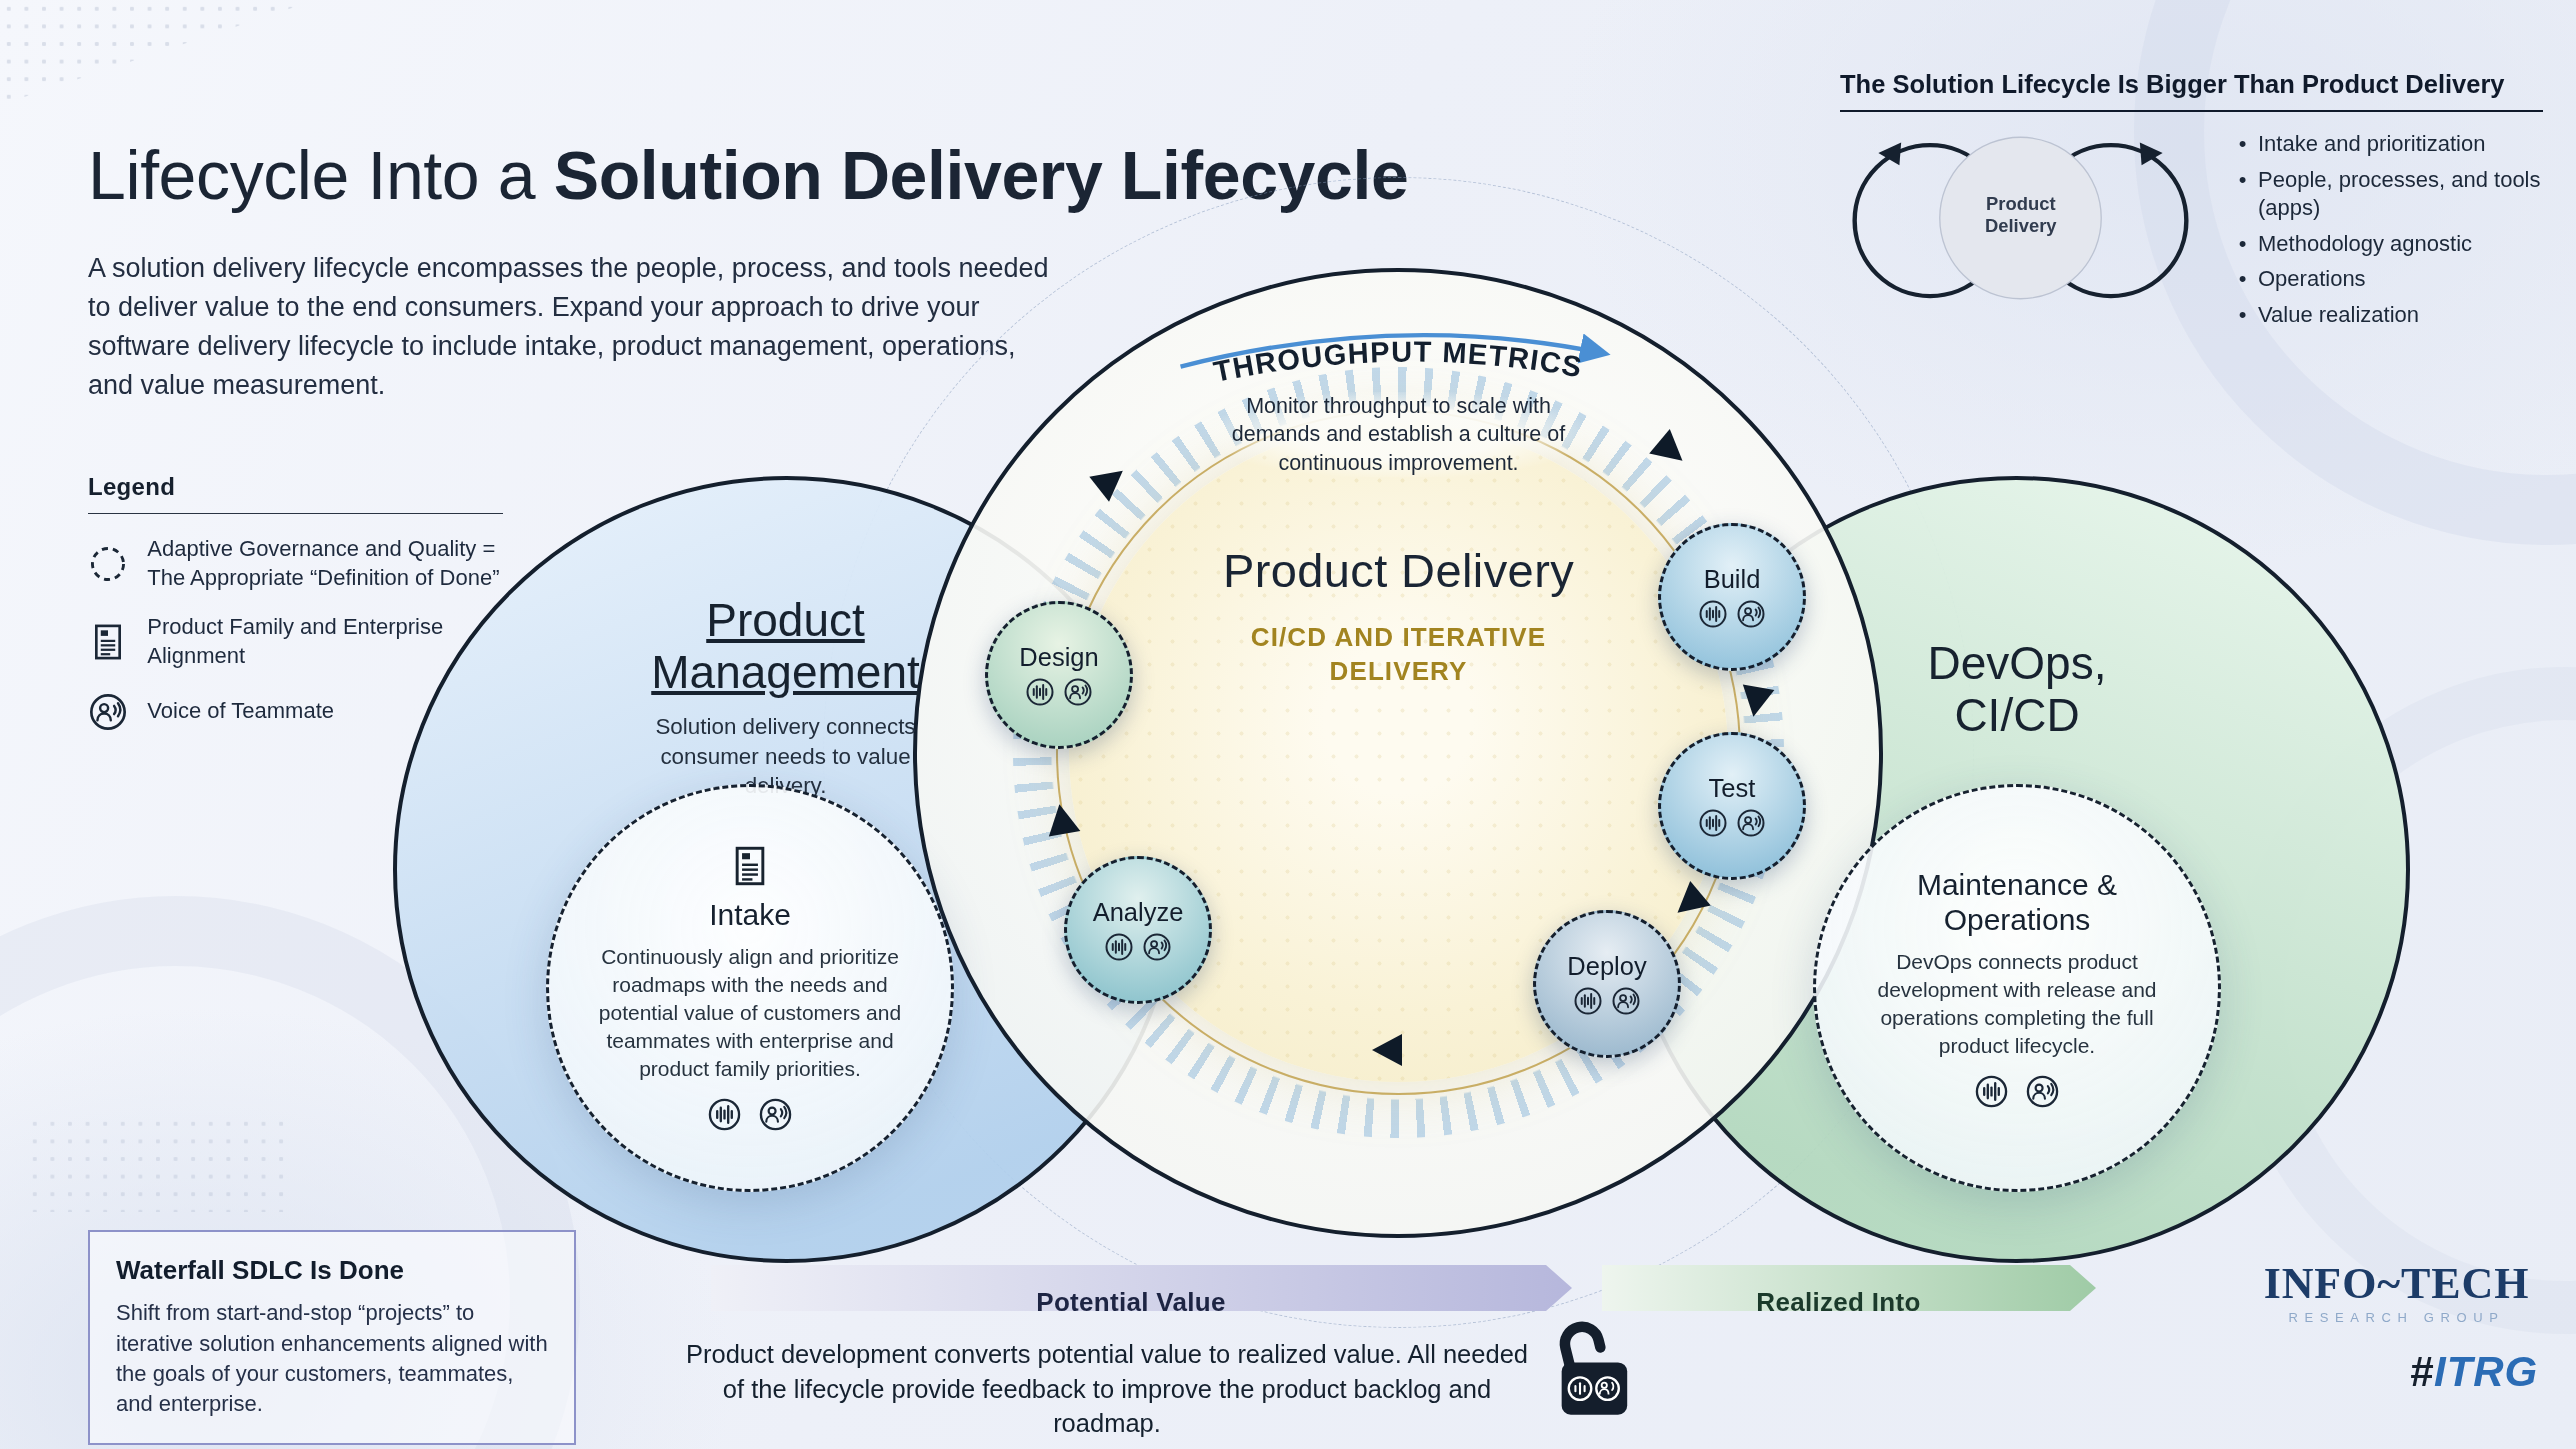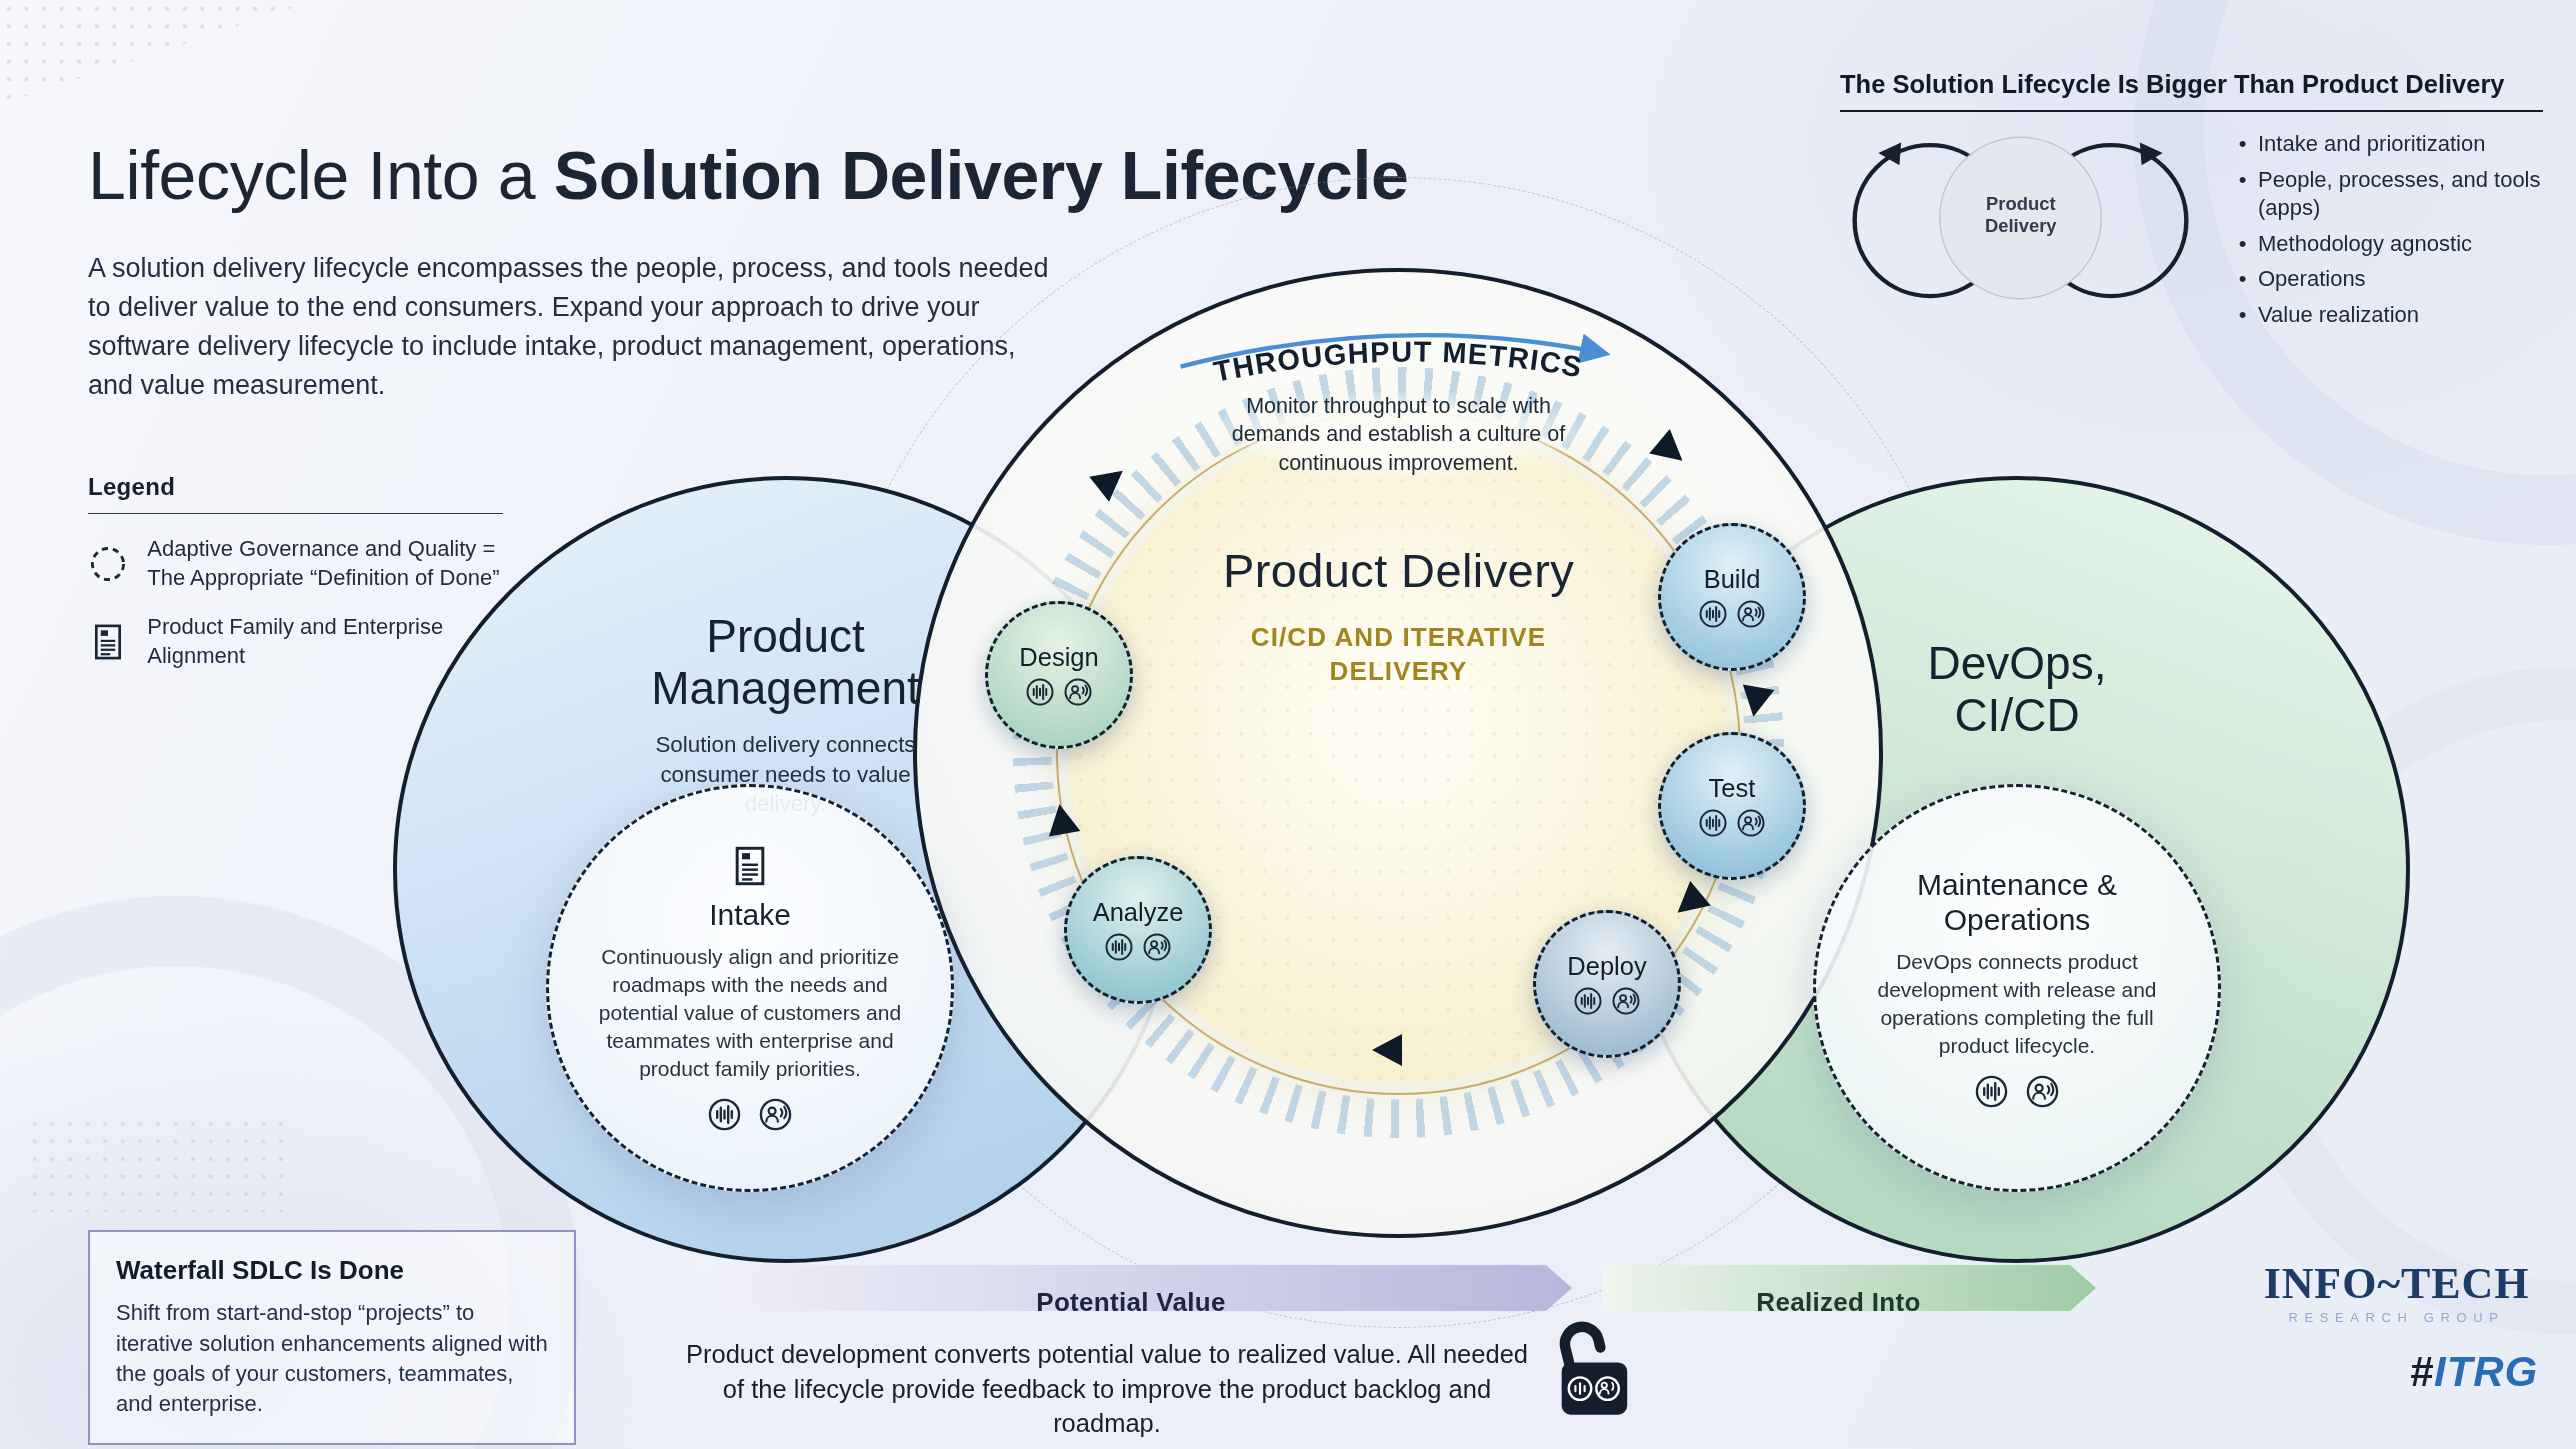--- a/index.html
+++ b/index.html
@@ -54,21 +54,21 @@
                radial-gradient(circle at 50% 45%, #fefbf0 15%, #f9f2d6 60%, #f4ebc6 100%);
     box-shadow:0 0 61px rgba(210,190,120,.35); }
 
   .throughput-arc { position:absolute; left:1170px; top:283px; z-index:5; }
   .throughput-desc { position:absolute; left:1214px; top:392px; width:369px; text-align:center; font-size:21.5px; line-height:1.32; color:#1d2838; z-index:5;
     background:radial-gradient(ellipse at center, rgba(252,252,248,.92) 40%, rgba(252,252,248,0) 75%); }
   .pd-block { position:absolute; left:1135px; top:543px; width:527px; text-align:center; z-index:5; }
   .pd-title { font-size:47px; font-weight:500; color:#1a2534; letter-spacing:0.4px; }
   .pd-sub { margin:23px auto 0; width:378px; font-size:26px; font-weight:700; color:#a28420; letter-spacing:1.1px; line-height:1.3; }
   .pm-block { position:absolute; left:566px; top:595px; width:439px; text-align:center; z-index:5; }
-  .pm-title { margin:16px auto; width:378px; font-size:46px; font-weight:500; color:#17222f; line-height:1.12; }
+  .pm-title { margin:0 auto; width:378px; font-size:46px; font-weight:500; color:#17222f; line-height:1.12;text-decoration:underline; }
   .pm-sub { margin:14px auto 0; width:318px; font-size:22.4px; line-height:1.32; color:#24303f; }
   .devops-title { position:absolute; left:1902px; top:638px; width:230px; text-align:center; font-size:46px; font-weight:500; color:#17222f; line-height:1.12; z-index:5; }
 
   .inner-circle { position:absolute; width:408px; height:408px; border-radius:50%; border:3.5px dashed #16212f;
     background:radial-gradient(circle at 50% 35%, rgba(255,255,255,.96), rgba(238,245,250,.84));
     box-shadow:0 12.3px 44px rgba(50,80,120,.18);
     display:flex; flex-direction:column; align-items:center; justify-content:center; text-align:center; padding:32px; z-index:6; }
   .intake-circle { left:546px; top:784px; }
   .maint-circle { left:1813px; top:784px; }
   .inner-circle .doc { width:44px; height:44px; color:#18232f; }
@@ -149,20 +149,32 @@
           <svg viewBox="0 0 36 36">
             <rect x="7.5" y="3.5" width="21" height="29" fill="none" stroke="currentColor" stroke-width="2.4"></rect>
             <rect x="11.5" y="7.5" width="6.5" height="5" fill="currentColor"></rect>
             <line x1="11.5" y1="17" x2="24.5" y2="17" stroke="currentColor" stroke-width="2"></line>
             <line x1="11.5" y1="21" x2="24.5" y2="21" stroke="currentColor" stroke-width="2"></line>
             <line x1="11.5" y1="25" x2="24.5" y2="25" stroke="currentColor" stroke-width="2"></line>
             <line x1="11.5" y1="29" x2="20" y2="29" stroke="currentColor" stroke-width="2"></line>
           </svg>
         </span>
       <span class="ltext">Product Family and Enterprise Alignment</span>
+    </div>
+    <div class="legend-item">
+      <span class="licon">
+          <svg viewBox="0 0 36 36">
+            <circle cx="18" cy="18" r="15" fill="none" stroke="currentColor" stroke-width="2.4"></circle>
+            <circle cx="14.5" cy="14.5" r="3.6" fill="none" stroke="currentColor" stroke-width="2.2"></circle>
+            <path d="M8.5 25.5c0-3.8 2.7-6.2 6-6.2s6 2.4 6 6.2" fill="none" stroke="currentColor" stroke-width="2.2" stroke-linecap="round"></path>
+            <path d="M23.5 12.5q2.8 3.7 0 7.4" fill="none" stroke="currentColor" stroke-width="2.2" stroke-linecap="round"></path>
+            <path d="M27 10.2q4.2 5.8 0 11.6" fill="none" stroke="currentColor" stroke-width="2.2" stroke-linecap="round"></path>
+          </svg>
+        </span>
+      <span class="ltext">Voice of Teammate</span>
     </div>
   </section>
 
   <section class="tr-callout">
     <div class="tr-heading">The Solution Lifecycle Is Bigger Than Product Delivery</div>
     <div class="tr-diagram">
       <svg viewBox="0 0 400 200" width="351" height="176">
         <circle cx="97" cy="103" r="86" fill="none" stroke="#16212f" stroke-width="5"></circle>
         <circle cx="303" cy="103" r="86" fill="none" stroke="#16212f" stroke-width="5"></circle>
         <circle cx="200" cy="100" r="92" fill="#e4e7ee" stroke="#bcc3d2" stroke-width="1.5"></circle>

